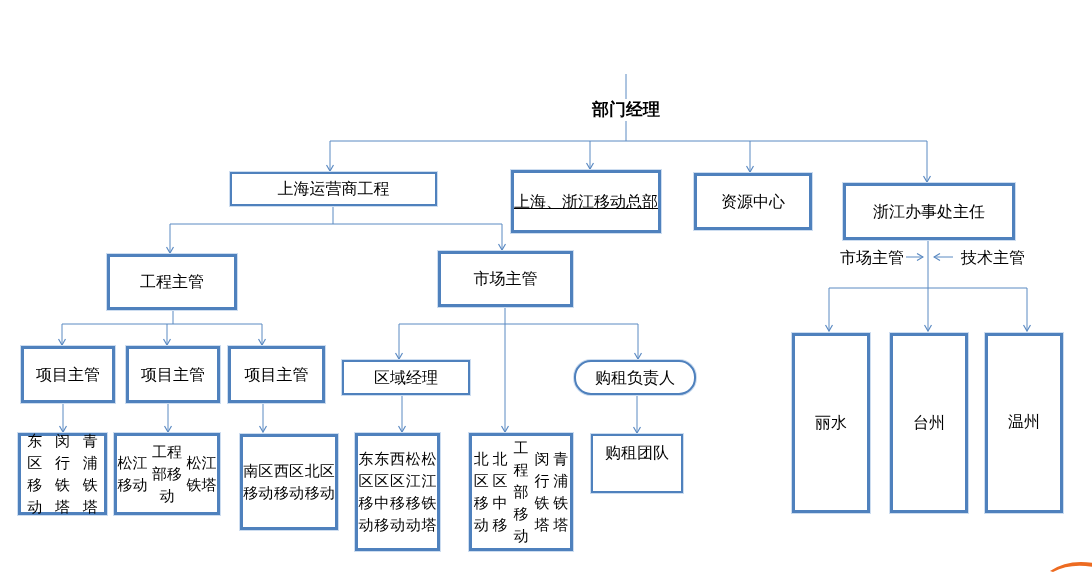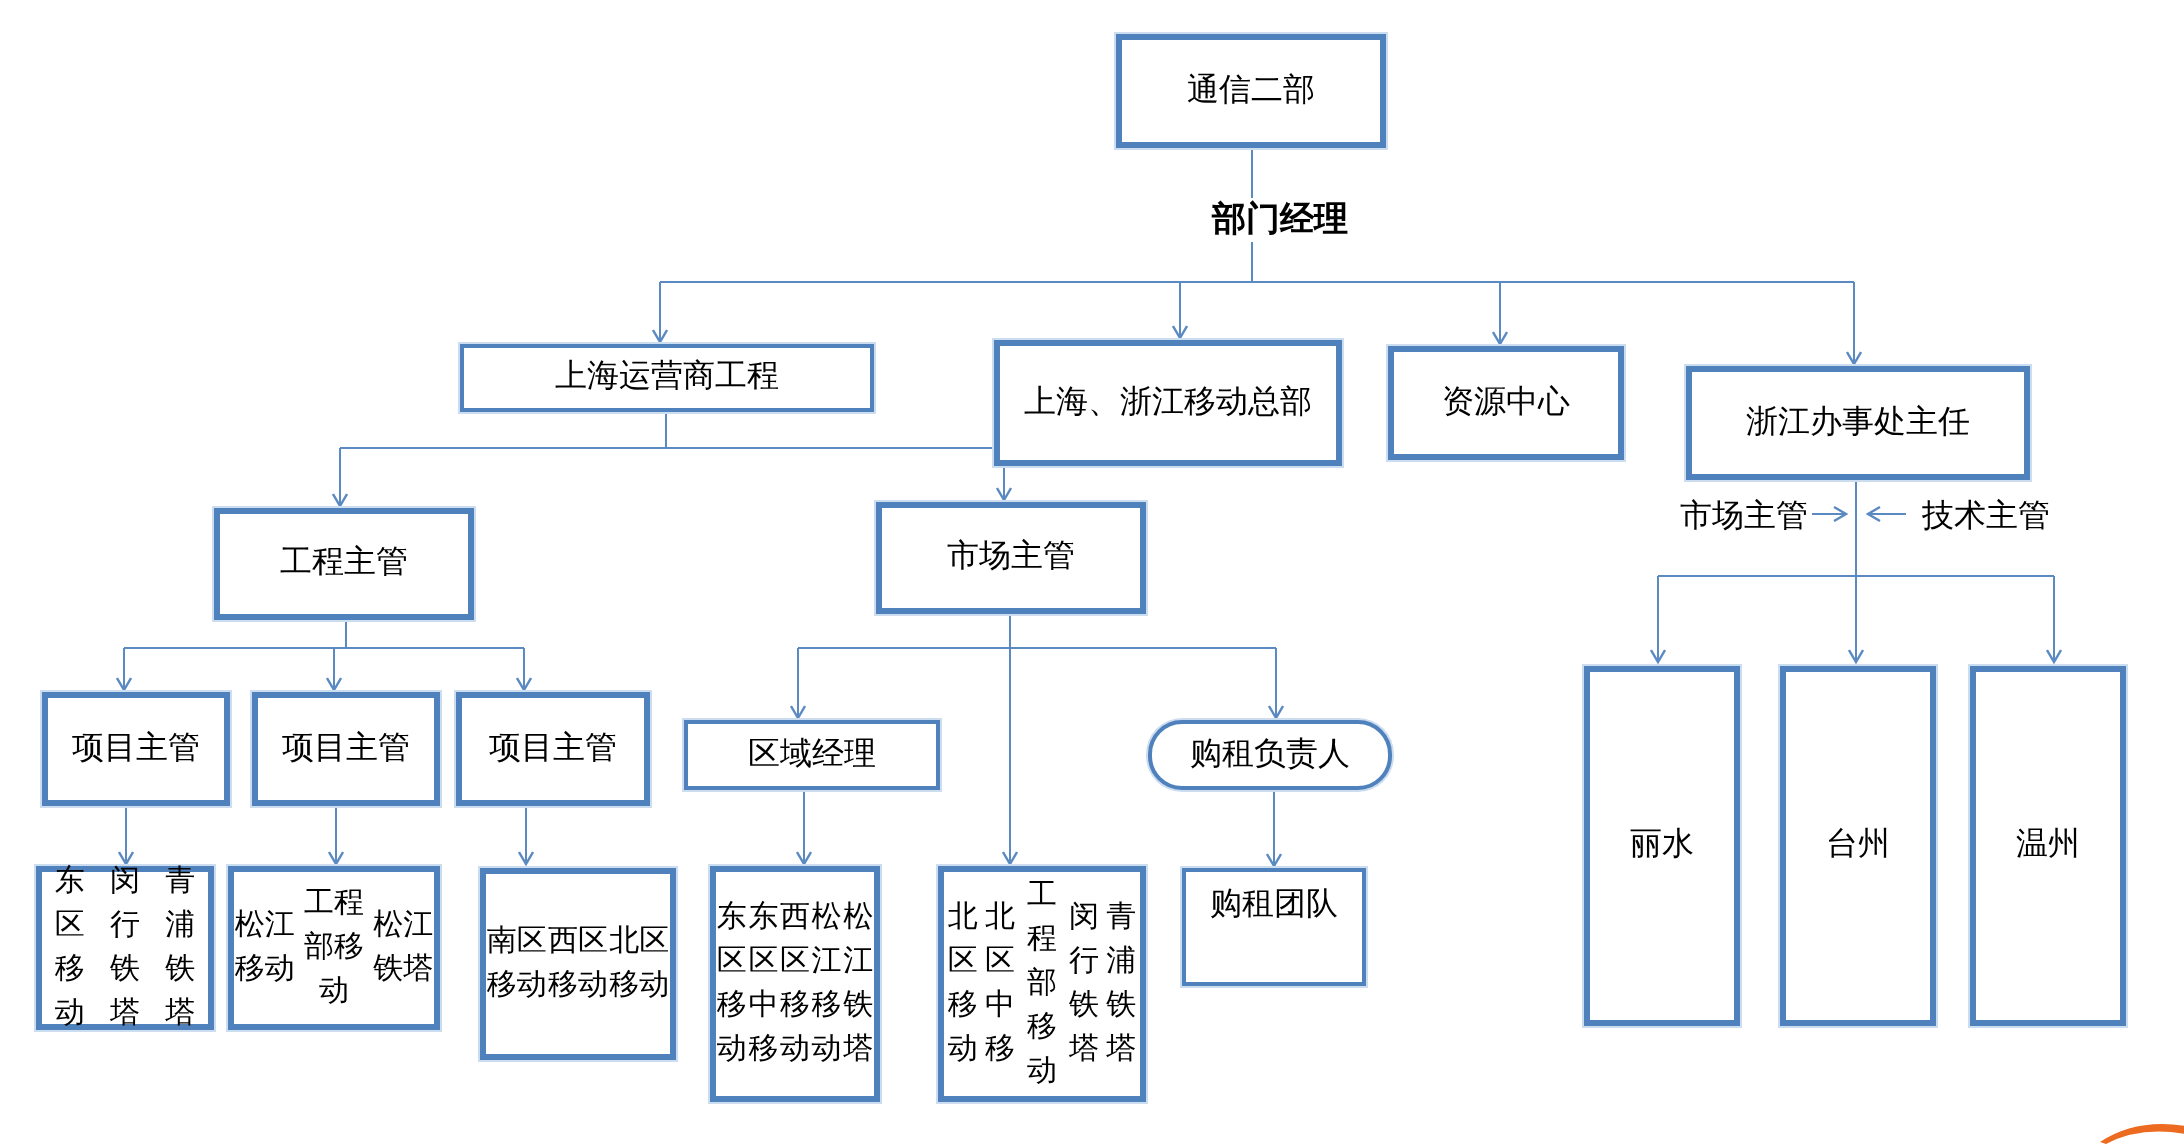--- a/index.html
+++ b/index.html
@@ -28,23 +28,23 @@
   }
   .thin{border-width:2px;}
   .team{line-height:22px;font-size:15px;}
   .top-align{align-items:flex-start;padding-top:7px;}
   .floating-label{
     position:absolute;
     display:flex;align-items:center;justify-content:center;
     font-size:16px;background:transparent;z-index:2;
   }
   #n-root{left:558px;top:17px;width:135px;height:57px;}
-  #n-manager{left:580px;top:99px;width:120px;height:20px;font-weight:bold;font-size:17px;}
+  #n-manager{left:566px;top:99px;width:120px;height:20px;font-weight:bold;font-size:17px;}
   #n-shops{left:230px;top:172px;width:207px;height:34px;}
-  #n-hq{left:497px;top:170px;width:174px;height:63px;}
+  #n-hq{left:511px;top:170px;width:150px;height:63px;text-decoration:underline;}
   #n-resource{left:694px;top:173px;width:118px;height:57px;}
   #n-zjdir{left:843px;top:183px;width:172px;height:57px;}
   #n-engsup{left:107px;top:254px;width:130px;height:56px;}
   #n-mktsup{left:438px;top:251px;width:135px;height:56px;}
   #n-proj1{left:21px;top:346px;width:94px;height:57px;}
   #n-proj2{left:126px;top:346px;width:94px;height:57px;}
   #n-proj3{left:228px;top:346px;width:97px;height:57px;}
   #n-region{left:342px;top:360px;width:128px;height:35px;}
   #n-lease{left:574px;top:360px;width:122px;height:35px;border-radius:17px;}
   #n-team1{left:18px;top:433px;width:89px;height:82px;}
@@ -107,21 +107,20 @@
       <path d="M953,257 L934,257" marker-end="url(#arrow)"></path>
       <path d="M829,288 L1027,288"></path>
       <path d="M829,288 L829,331" marker-end="url(#arrow)"></path>
       <path d="M928,288 L928,331" marker-end="url(#arrow)"></path>
       <path d="M1027,288 L1027,331" marker-end="url(#arrow)"></path>
     </g>
 
     <path d="M1050,571 Q1068,559 1093,563 L1093,567 Q1070,563 1053,572 Z" fill="#ed6b21" stroke="none"></path>
   </svg>
 
-  <div id="n-root" class="node">通信二部</div>
 
   <div id="n-manager" class="floating-label">部门经理</div>
 
   <div id="n-shops" class="node thin">上海运营商工程</div>
 
   <div id="n-hq" class="node">上海、浙江移动总部</div>
 
   <div id="n-resource" class="node">资源中心</div>
 
   <div id="n-zjdir" class="node">浙江办事处主任</div>

